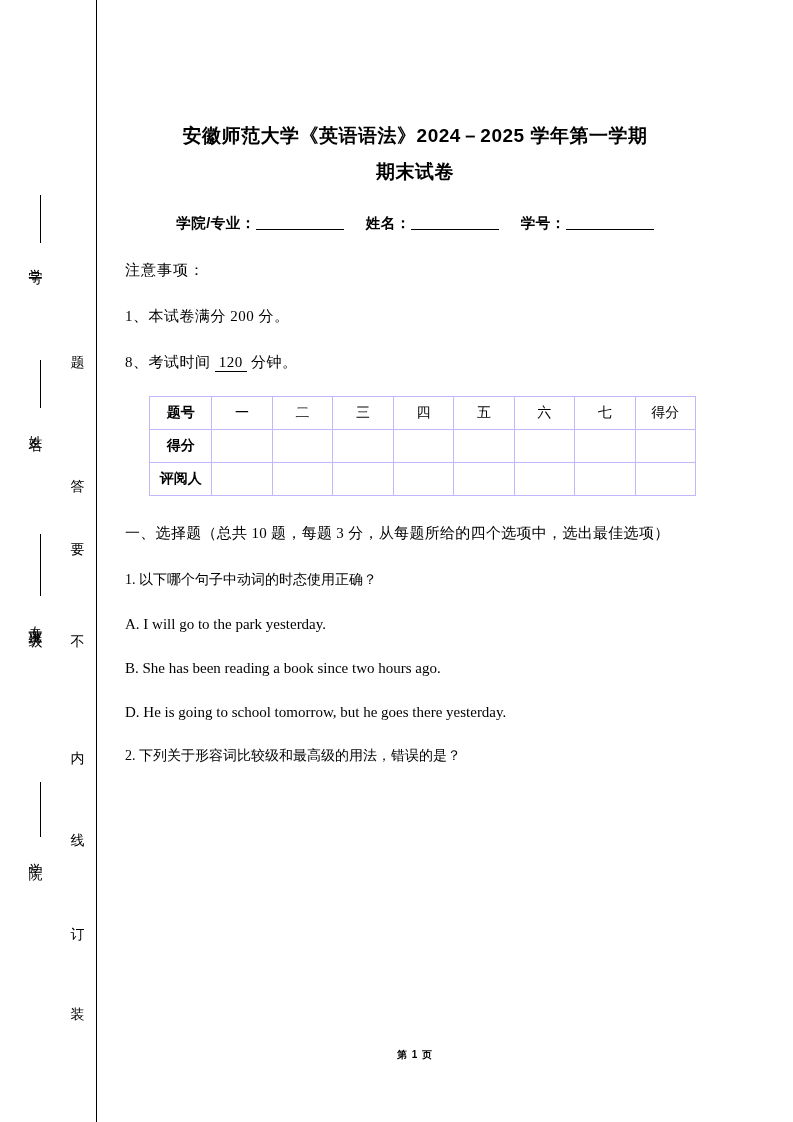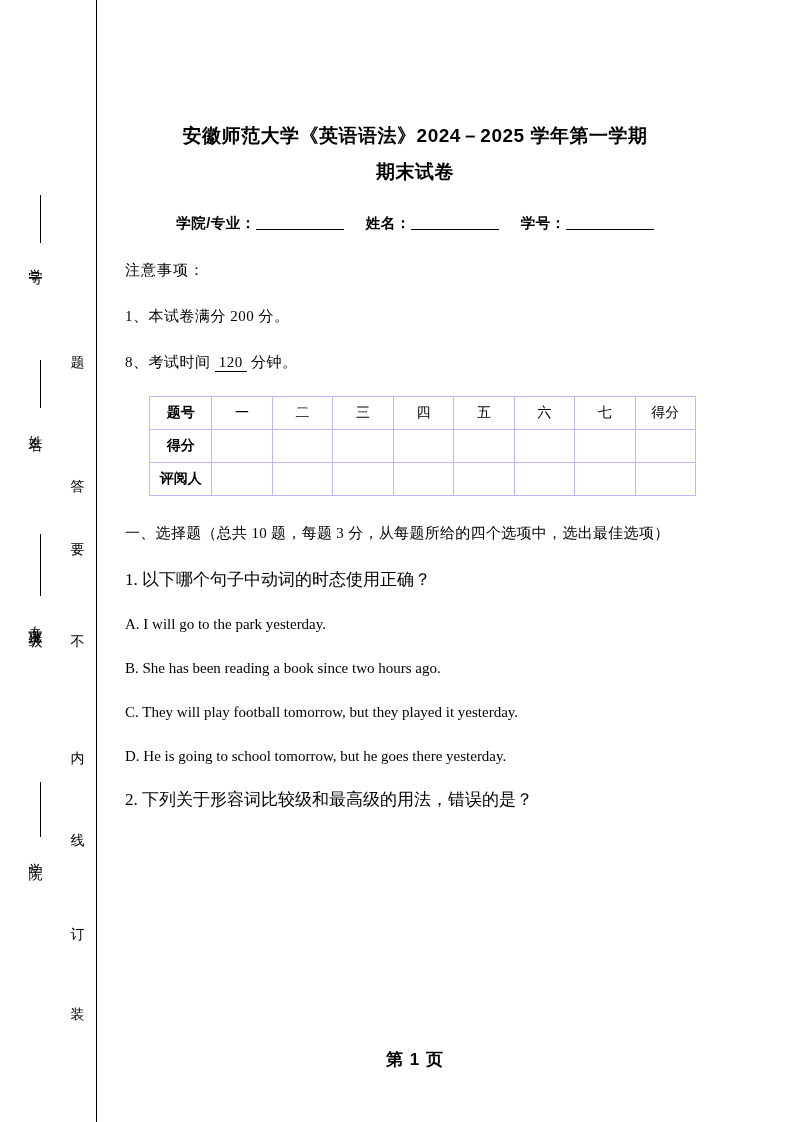--- a/index.html
+++ b/index.html
@@ -127,36 +127,36 @@
 
   .section-head {
     margin-top: 22px;
     font-size: 15px;
     line-height: 30px;
     letter-spacing: 0.3px;
   }
 
   .question {
     margin-top: 20px;
-    font-size: 17px;
+    font-size: 14px;
     line-height: 24px;
   }
   .choice {
     margin-top: 20px;
     font-size: 15px;
     line-height: 24px;
   }
 
   .page-footer {
     position: absolute;
     left: 0;
     top: 1048px;
     width: 580px;
     text-align: center;
-    font-size: 17px;
+    font-size: 10px;
     font-weight: bold;
     font-family: "Liberation Sans", "DejaVu Sans", sans-serif;
     letter-spacing: 1px;
   }
 </style>
 </head>
 <body>
 
 <div class="binding-line"></div>
 
@@ -237,19 +237,18 @@
       <td class="cell"></td>
     </tr>
   </tbody>
     </table>
 
   <div class="section-head">一、选择题（总共 10 题，每题 3 分，从每题所给的四个选项中，选出最佳选项）</div>
 
   <div class="question">1. 以下哪个句子中动词的时态使用正确？</div>
   <div class="choice">A. I will go to the park yesterday.</div>
   <div class="choice">B. She has been reading a book since two hours ago.</div>
-  <div class="choice">C. They will play football tomorrow, but they played it yesterday.</div>
   <div class="choice">D. He is going to school tomorrow, but he goes there yesterday.</div>
 
   <div class="question">2. 下列关于形容词比较级和最高级的用法，错误的是？</div>
 
   <div class="page-footer">第 1 页</div>
 </div>
 
 </body></html>

